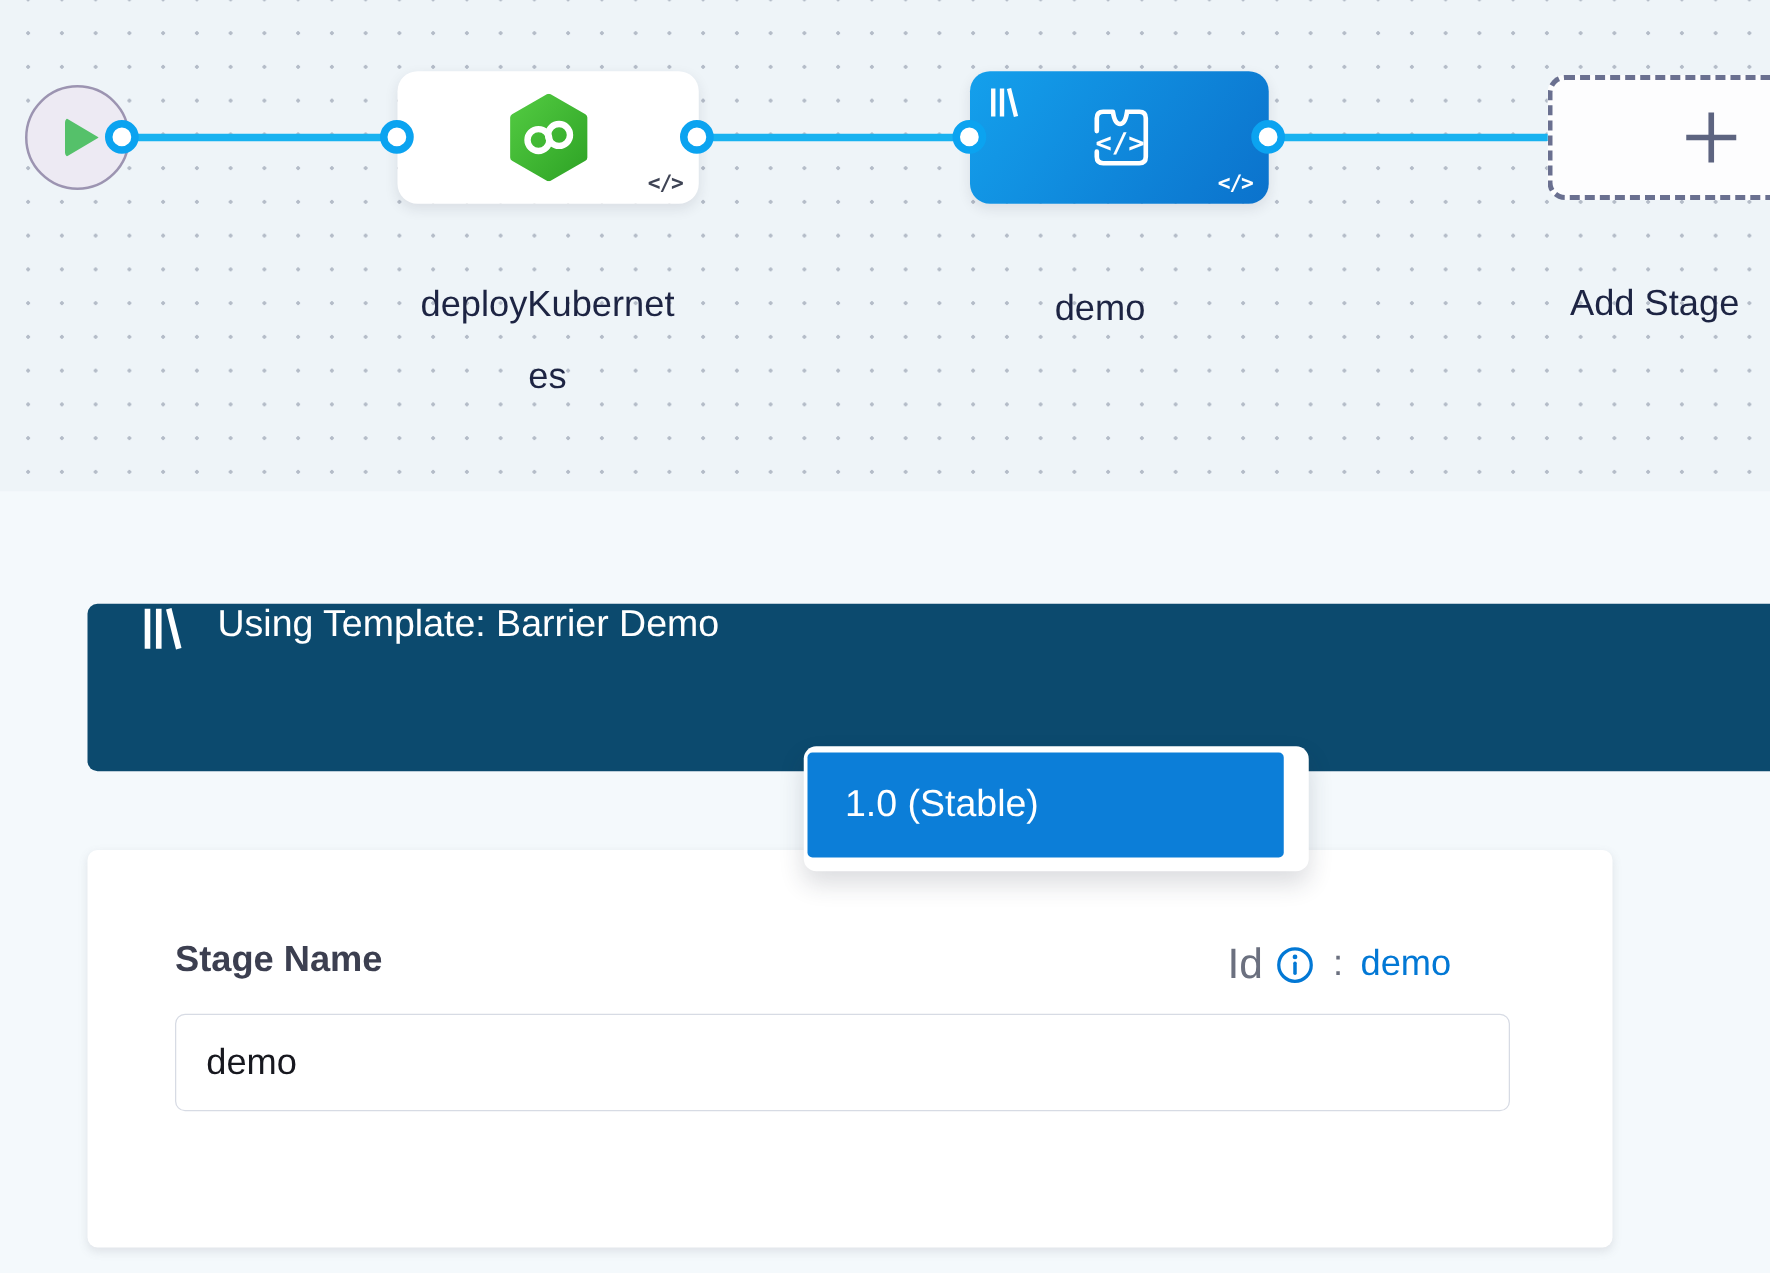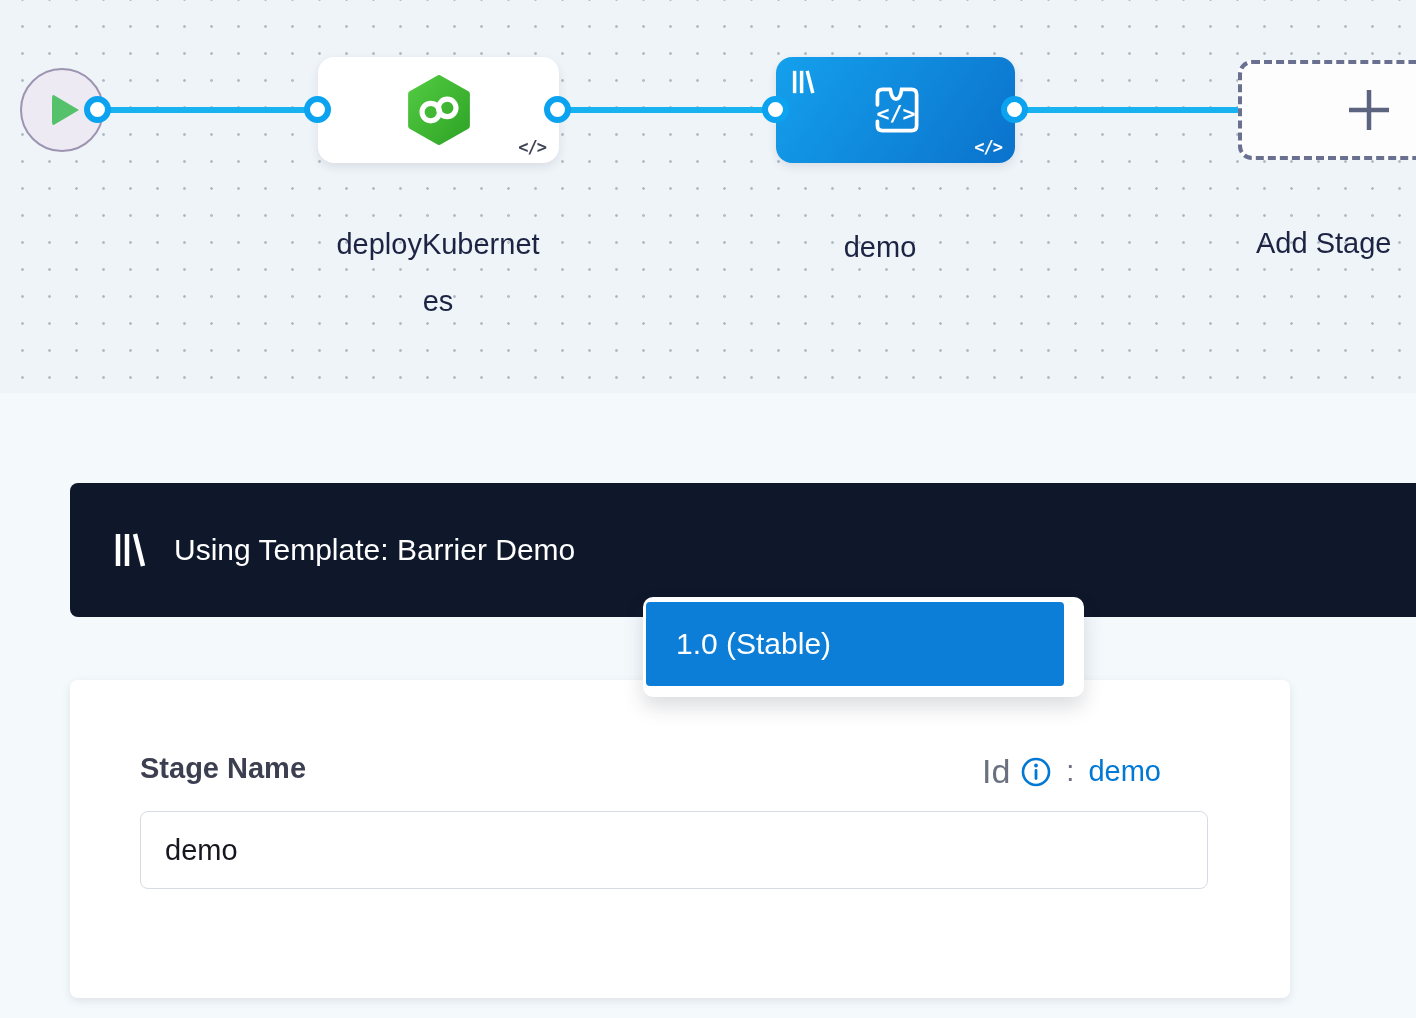--- a/index.html
+++ b/index.html
@@ -36,34 +36,34 @@
                background:#fdfdfe; border:4px dashed #6a7090; border-radius:14px;
                display:flex; align-items:center; justify-content:center; z-index:4; }
   .node-label { position:absolute; font-size:29px; color:#1d2443; text-align:center;
                 line-height:57px; }
   .lbl-deploy { left:329px; top:216px; width:218px; word-break:break-all; }
   .lbl-demo   { left:800px; top:219px; width:160px; }
   .lbl-add    { left:1256px; top:215px; width:320px; text-align:left; }
 
   
   .banner { position:absolute; left:70px; top:483px; width:1346px; height:134px;
-            background:#0f172a; border-radius:8px 0 0 8px;
-            display:flex; align-items:center; }
+            background:#0c4a6e; border-radius:8px 0 0 8px;
+            display:flex; align-items:flex-start; }
   .banner-icon { margin-left:42px; }
   .banner-text { margin-left:26px; font-size:30px; color:#ffffff; }
   .version-box { margin-left:24px; width:318px; height:82px; background:#fff;
                  border-radius:8px; display:flex; align-items:center; cursor:pointer; }
   .version-num { margin-left:34px; font-size:32px; font-weight:500; color:#1c1d26; }
   .stable-badge { margin-left:22px; background:#c9edfb; color:#0a77d8;
                   font-size:22px; font-weight:bold; letter-spacing:1.5px;
                   padding:10px 16px; border-radius:8px; }
   .chevron { margin-left:22px; }
 
   
-  .dropdown { position:absolute; left:643px; top:597px; width:441px; background:#ffffff;
+  .dropdown { position:absolute; left:643px; top:597px; width:404px; background:#ffffff;
               border-radius:10px; padding:5px 20px 11px 3px; z-index:10;
               box-shadow:0 10px 20px rgba(40,41,61,.16); }
   .dropdown-item { height:84px; background:#0c7ed8; border-radius:4px; color:#ffffff;
                    font-size:30px; display:flex; align-items:center; padding-left:30px;
                    cursor:pointer; }
 
   
   .panel { position:absolute; left:70px; top:680px; width:1220px; height:318px;
            background:#ffffff; border-radius:8px;
            box-shadow:0 3px 8px rgba(96,97,112,.14); }

